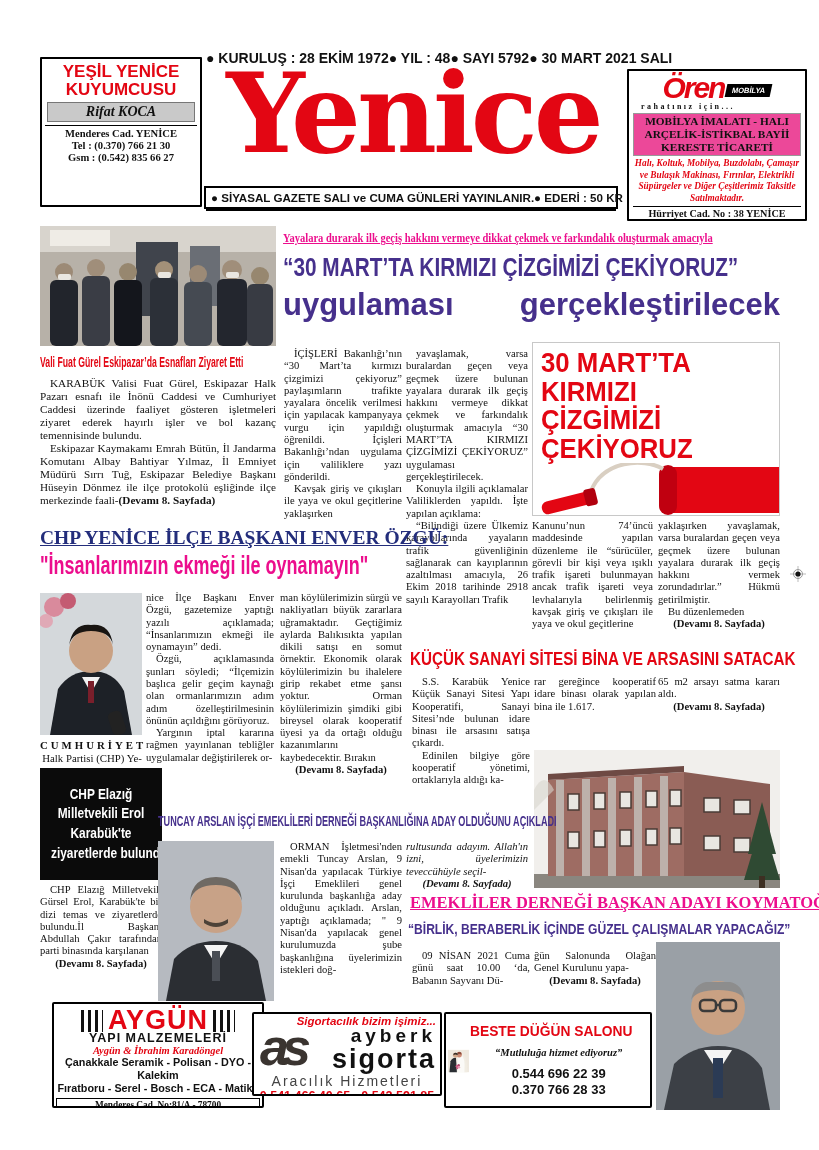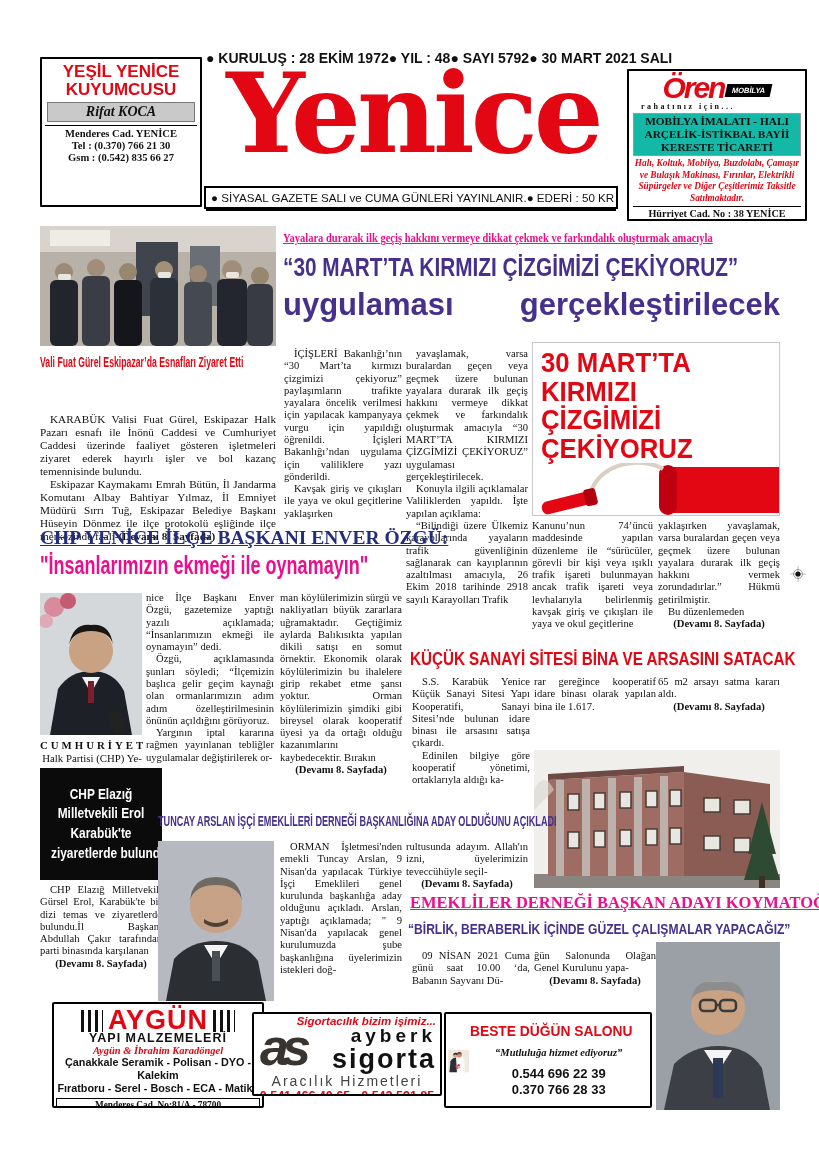--- a/index.html
+++ b/index.html
@@ -26,44 +26,44 @@
   .kuy-addr{border-top:1.5px solid #000; margin-top:3px; padding-top:2px; font-weight:bold; font-size:10.6px; line-height:1.15;}
 
   #masthead{left:206px; top:50px; width:414px; height:140px;}
   .mh-info{display:flex; justify-content:space-between; font-family:"Liberation Sans",sans-serif;
            font-weight:bold; font-size:14px; white-space:nowrap;}
   .mh-title{color:var(--red); font-family:"DejaVu Serif",serif; font-weight:bold;
             font-size:110px; line-height:1.02; letter-spacing:-4px; text-align:center; margin-top:-8px;}
 
   #strip{left:204px; top:186px; width:414px; height:23px; border:2px solid #000;
          box-shadow:0 4px 0 -2px #000; display:flex; justify-content:space-between; align-items:center;
-         padding:0 5px; font-family:"Liberation Sans",sans-serif; font-weight:normal; font-size:11.6px; white-space:nowrap;}
+         padding:0 5px; font-family:"Liberation Sans",sans-serif; font-weight:bold; font-size:11.6px; white-space:nowrap;}
 
   #ad-oren{left:627px; top:69px; width:180px; height:152px; padding:3px 4px; text-align:center;}
   .oren-row{display:flex; align-items:flex-end; justify-content:center; gap:2px;}
   .oren-logo{color:var(--red); font-weight:bold; font-style:italic; font-size:30px; line-height:.9; letter-spacing:-2px; font-family:"Liberation Sans",sans-serif;}
   .oren-badge{background:#000; color:#fff; font-family:"Liberation Sans",sans-serif; font-weight:bold;
               font-size:7.5px; padding:2px 6px; transform:skewX(-12deg); margin-bottom:4px;}
   .oren-tag{font-size:8px; letter-spacing:2.5px; font-weight:bold; text-align:left; margin:1px 0 2px 8px;}
-  .oren-gray{background:#14b8a6; border:1px solid #999; font-weight:bold; font-size:11.3px; line-height:1.15; padding:1px 0;}
+  .oren-gray{background:#ec4899; border:1px solid #999; font-weight:bold; font-size:11.3px; line-height:1.15; padding:1px 0;}
   .oren-red{color:var(--red); font-weight:bold; font-style:italic; font-size:9.3px; line-height:1.25; padding:2px 1px;}
   .oren-addr{border-top:1.5px solid #000; font-weight:bold; font-size:10.2px; line-height:1.2; padding-top:1px;}
 
   
   #photo-esnaf{left:40px; top:226px; width:236px; height:120px;}
   #main-kicker{left:283px; top:228px; width:497px;}
   .kick-pink{color:var(--pink); font-weight:bold; font-size:13.5px; text-decoration:underline; transform:scaleX(.78);}
   #main-h1{left:283px; top:252px; width:497px; color:var(--purple);}
   #main-h1 .cond{font-family:"Liberation Sans",sans-serif; font-weight:bold; font-size:26px; transform:scaleX(.80);}
   #main-h2{left:283px; top:287px; width:497px; color:var(--purple); font-family:"Liberation Sans",sans-serif;
            font-weight:bold; font-size:31px; text-align:justify; text-align-last:justify;}
 
   #vali-h{left:40px; top:353px; width:236px; color:var(--red);}
   #vali-h .cond{font-family:"Liberation Sans",sans-serif; font-weight:bold; font-size:14.5px; transform:scaleX(.60);}
-  #vali-body{left:40px; top:377px; width:236px; height:148px; font-size:11.2px;margin-top:36px;}
+  #vali-body{left:40px; top:377px; width:236px; height:148px; font-size:11.2px;}
 
   #main-col1{left:284px; top:348px; width:118px; height:176px;}
   #main-col2{left:406px; top:348px; width:122px; height:299px;}
   #graphic{left:532px; top:342px; width:248px; height:174px; border:1px solid #c8c8c8; background:#fff; overflow:hidden;}
   .graphic-lines{padding:6px 0 0 8px; color:var(--red); font-family:"Liberation Sans",sans-serif;
                  font-weight:bold; font-size:28px; line-height:1.02;}
   .graphic-lines span{display:block; white-space:nowrap; transform:scaleX(.92); transform-origin:0 50%;}
   #main-col3{left:532px; top:520px; width:121px; height:132px;}
   #main-col4{left:658px; top:520px; width:122px; height:132px;}
 
@@ -89,21 +89,21 @@
   #sanayi-col1{left:412px; top:676px; width:118px; height:150px;}
   #sanayi-col2{left:534px; top:676px; width:122px; height:72px;}
   #sanayi-col3{left:658px; top:676px; width:122px; height:64px;}
   #photo-sanayi{left:534px; top:750px; width:246px; height:138px;}
 
   
   #tuncay-h{left:158px; top:812px; width:372px; color:var(--purple);}
   #tuncay-h .cond{font-family:"Liberation Sans",sans-serif; font-weight:bold; font-size:14px; transform:scaleX(.65);}
   #photo-tuncay{left:158px; top:841px; width:116px; height:160px;}
   #tuncay-col1{left:280px; top:841px; width:122px; height:162px;}
-  #tuncay-col2{left:406px; top:841px; width:122px; height:82px;}
+  #tuncay-col2{left:406px; top:841px; width:122px; height:82px;font-style:italic;}
 
   
   #emek-kicker{left:410px; top:893px; width:370px; color:var(--pink); font-weight:bold; font-size:16.5px;
                text-decoration:underline; white-space:nowrap;}
   #emek-h{left:408px; top:920px; width:372px; color:var(--purple);}
   #emek-h .cond{font-family:"Liberation Sans",sans-serif; font-weight:bold; font-size:15.5px; transform:scaleX(.78);}
   #emek-col1{left:412px; top:950px; width:118px; height:60px;}
   #emek-col2{left:534px; top:950px; width:122px; height:60px;}
   #photo-koy{left:656px; top:942px; width:124px; height:168px;}
 

